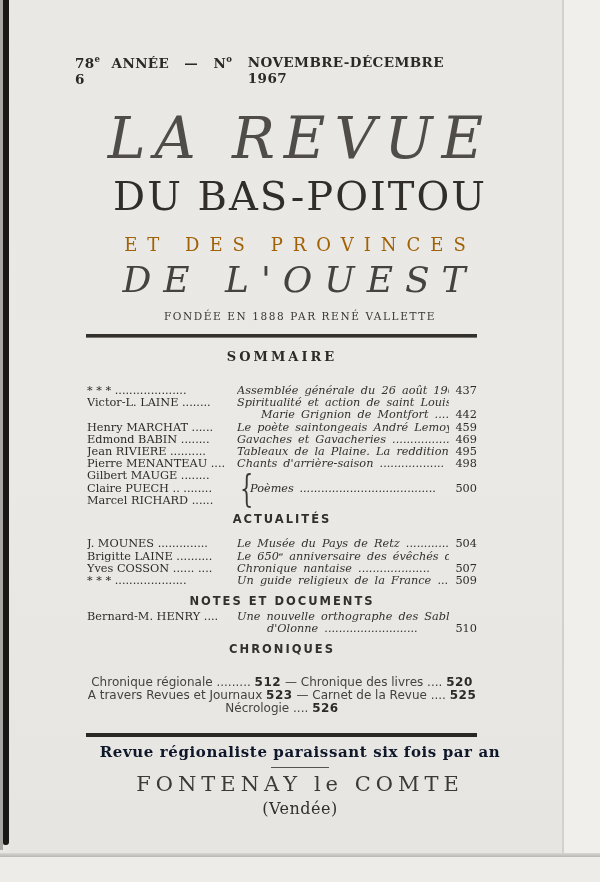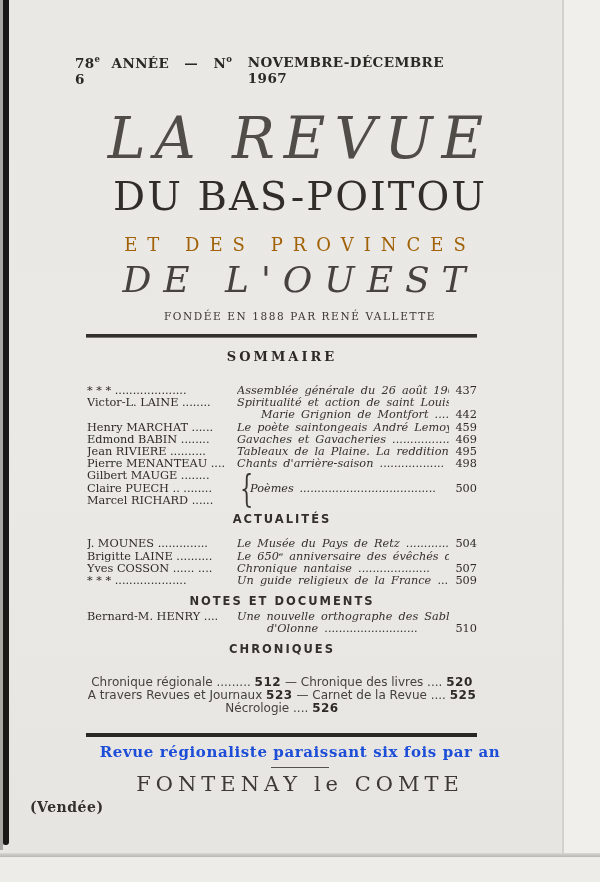--- a/index.html
+++ b/index.html
@@ -62,26 +62,26 @@
   .chron-line { text-align:center; font-family:"DejaVu Sans","Liberation Sans",sans-serif;
                 font-size:12px; line-height:13.3px; color:#45423e; white-space:nowrap; }
   .chron-line b { color:#2e2b27; letter-spacing:.5px; }
 
   .table-line { margin-top:10px; text-align:center; font-size:11.5px; color:#35322e; }
   .table-line .sc { font-variant:small-caps; letter-spacing:.8px; }
   .table-line b { font-size:12px; letter-spacing:.5px; color:#2c2925; }
 
   .foot-rule { position:absolute; left:86px; top:733px; width:391px; height:4px; background:#2a2824; }
   .tagline { position:absolute; left:30px; top:743px; width:540px; text-align:center;
-             font-weight:bold; font-size:15px; letter-spacing:.6px; color:#1d4ed8; }
+             font-weight:bold; font-size:15px; letter-spacing:.6px; color:#0f172a; }
   .short-rule { position:absolute; left:271px; top:767px; width:58px; height:1px; background:#56534f; }
   .city { position:absolute; left:30px; top:772px; width:540px; text-align:center;
           font-size:21px; letter-spacing:5px; color:#3d3a36; }
-  .dept { position:absolute; left:30px; top:799px; width:540px; text-align:left;
-          font-size:14px; font-weight:bold; letter-spacing:.5px; color:#332f2b; }
+  .dept { position:absolute; left:30px; top:799px; width:540px; text-align:center;
+          font-size:16px; font-weight:normal; letter-spacing:.5px; color:#332f2b; }
 </style>
 </head>
 <body>
 
 <div class="scan">
   <div class="page"></div>
   <div class="spine-gray"></div>
   <div class="spine"></div>
   <div class="right-line"></div>
   <div class="right-strip"></div>

